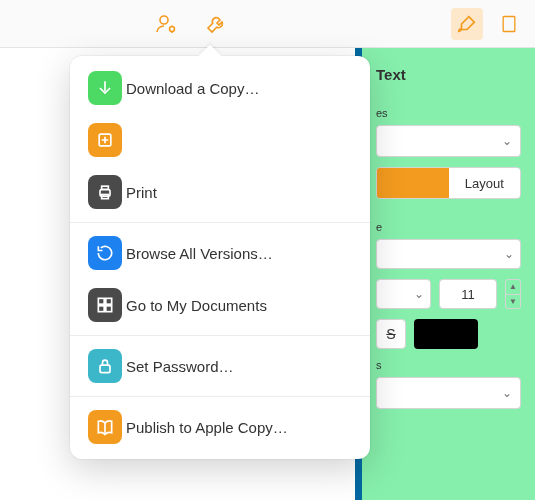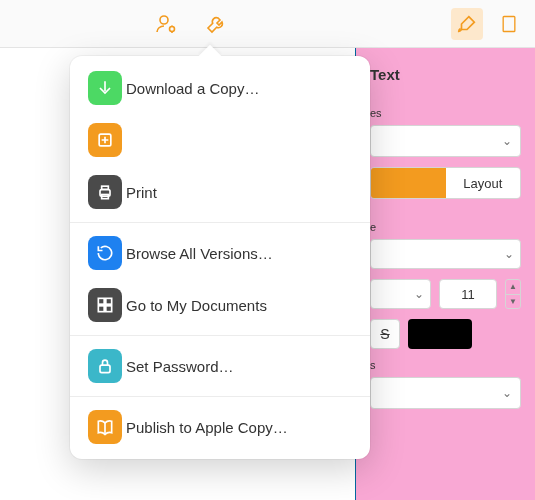--- a/index.html
+++ b/index.html
@@ -35,22 +35,22 @@
     border-radius: 4px;
     cursor: pointer;
   }
   .tb-btn.active { background: #fde8cc; }
   .tb-btn svg { display:block; }
 
   
   .panel {
     position: absolute; right: 0; top: 48px;
     width: 180px; height: 452px;
-    background: #f9a8d4;
-    border-left: 1px solid #0369a1;
+    background: #86efac;
+    border-left: 7px solid #0369a1;
     padding: 18px 14px;
   }
   .panel-title { font-size: 15px; font-weight: 600; margin-bottom: 24px; }
   .panel-label { font-size: 11px; color: #333; margin: 10px 0 6px; display:block; }
   .select {
     width: 100%; height: 32px;
     border: 1px solid #d5d5d5; border-radius: 4px;
     background: #fff;
     display: flex; align-items: center; justify-content: flex-end;
     padding: 0 8px;

